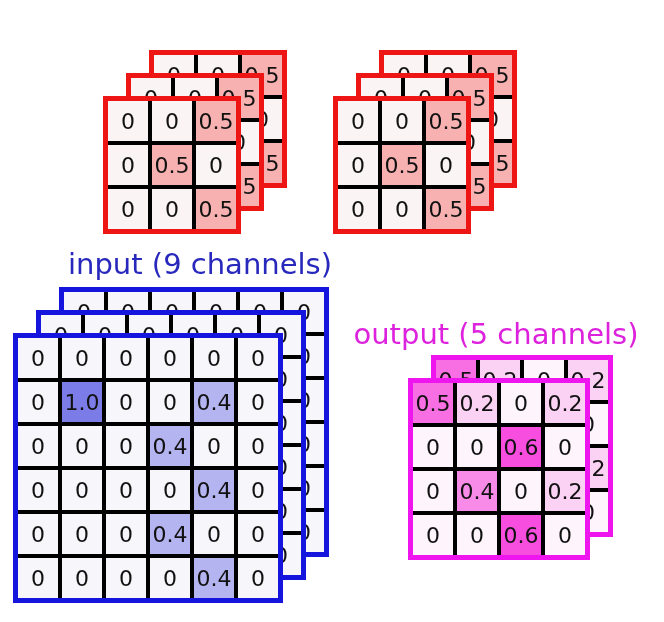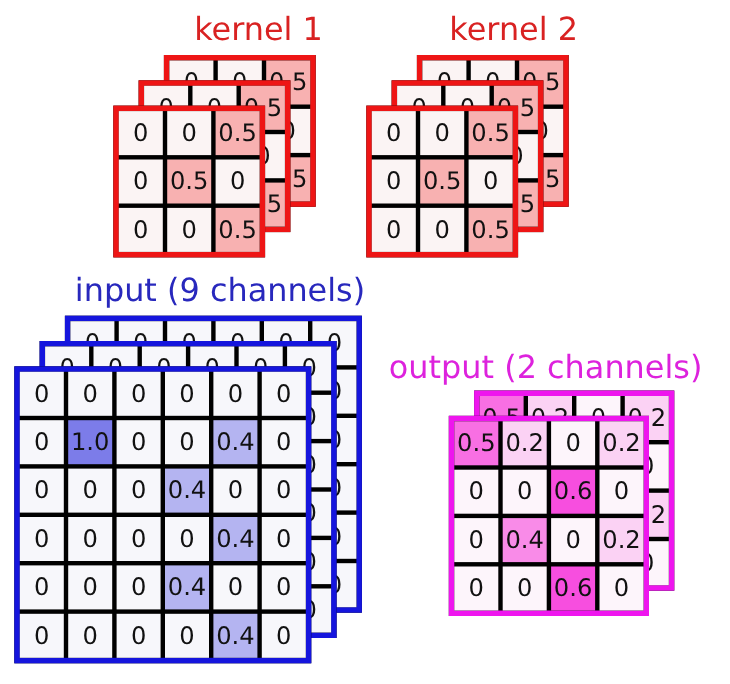--- a/index.html
+++ b/index.html
@@ -32,24 +32,22 @@
     width:40px; height:40px;
     display:flex; align-items:center; justify-content:center;
     font-size:22px; color:#111111;
     overflow:hidden; white-space:nowrap;
   }
 </style>
 </head>
 <body>
 
 <div class="page">
-  <div class="fig-title title-kernel1" style="color: rgb(217, 34, 34);">kernel 1</div>
-  <div class="fig-title title-kernel2" style="color: rgb(217, 34, 34);">kernel 2</div>
   <div class="fig-title title-input" style="color: rgb(40, 40, 189);">input (9 channels)</div>
-  <div class="fig-title title-output" style="color: rgb(221, 34, 221);">output (2 channels)</div>
+  <div class="fig-title title-output" style="color: rgb(221, 34, 221);">output (5 channels)</div>
 
   <div class="stack stack-kernel1">
       <div class="matrix" style="left: 46px; top: 0px; border-color: rgb(238, 21, 21); grid-template-columns: repeat(3, 40px); grid-auto-rows: 40px; gap: 4px;">
         <div class="cell" style="background: rgb(251, 244, 244);">0</div>
         <div class="cell" style="background: rgb(251, 244, 244);">0</div>
         <div class="cell" style="background: rgb(248, 177, 177);">0.5</div>
         <div class="cell" style="background: rgb(251, 244, 244);">0</div>
         <div class="cell" style="background: rgb(248, 177, 177);">0.5</div>
         <div class="cell" style="background: rgb(251, 244, 244);">0</div>
         <div class="cell" style="background: rgb(251, 244, 244);">0</div>

